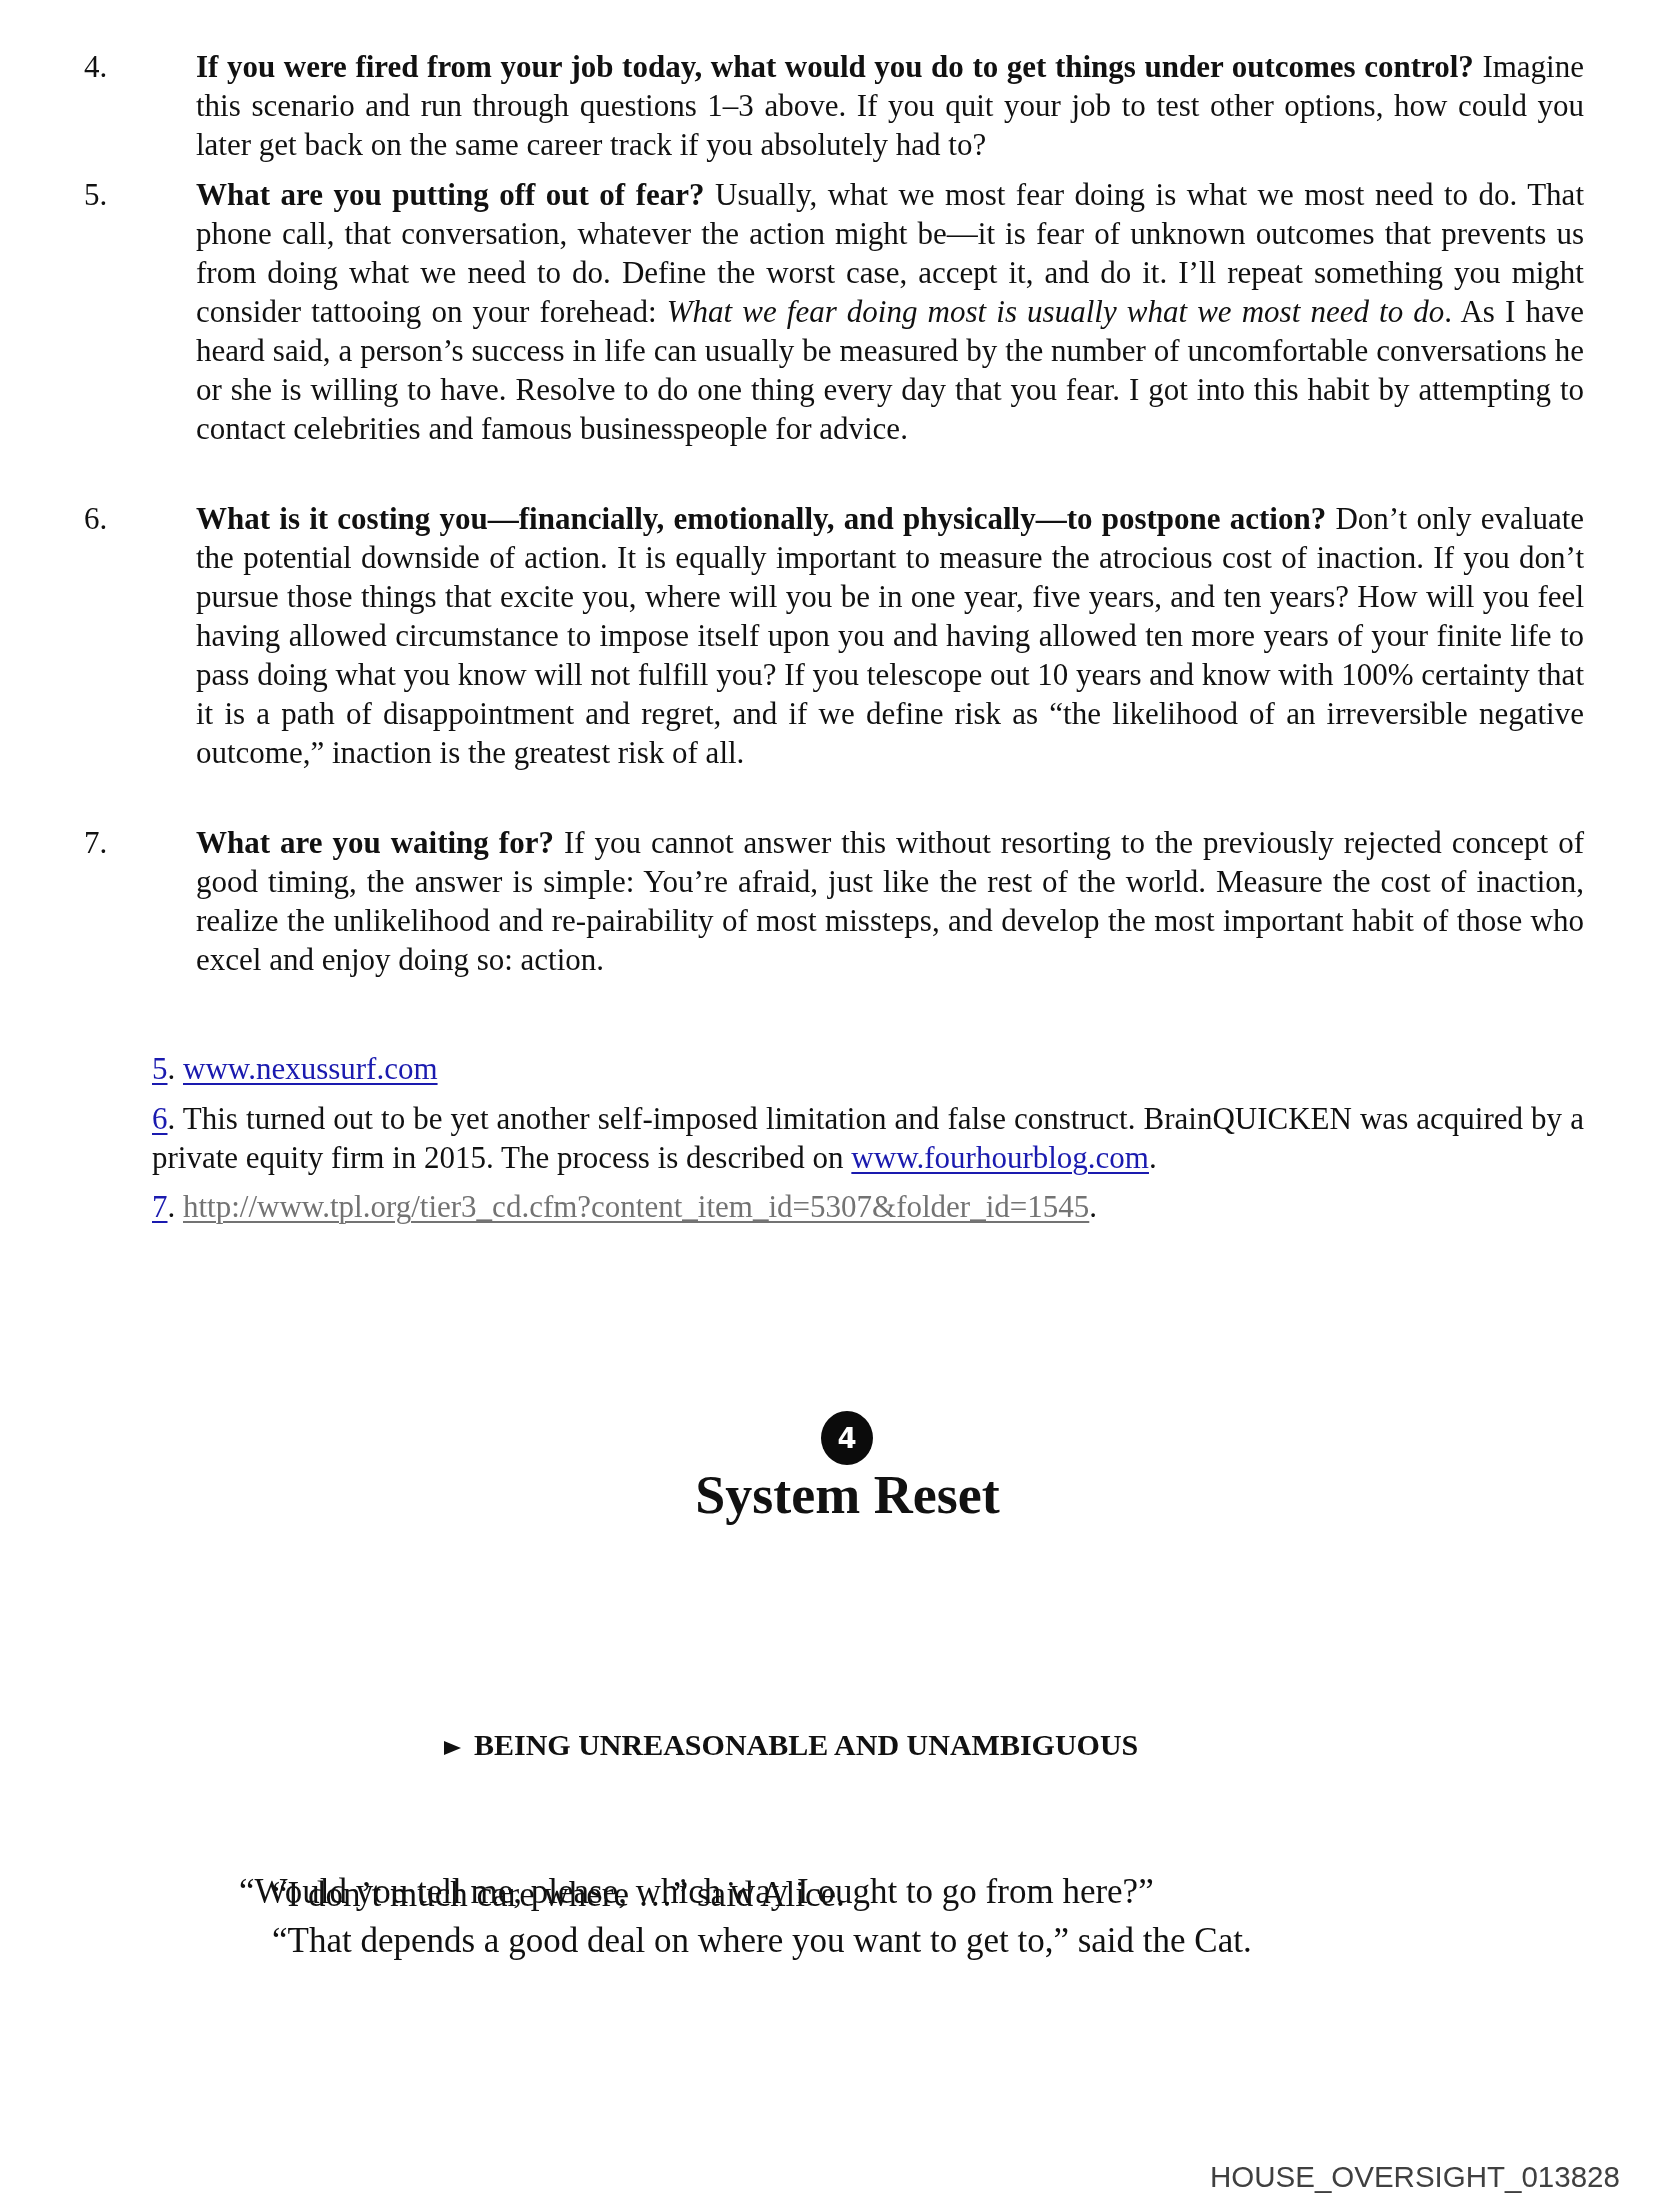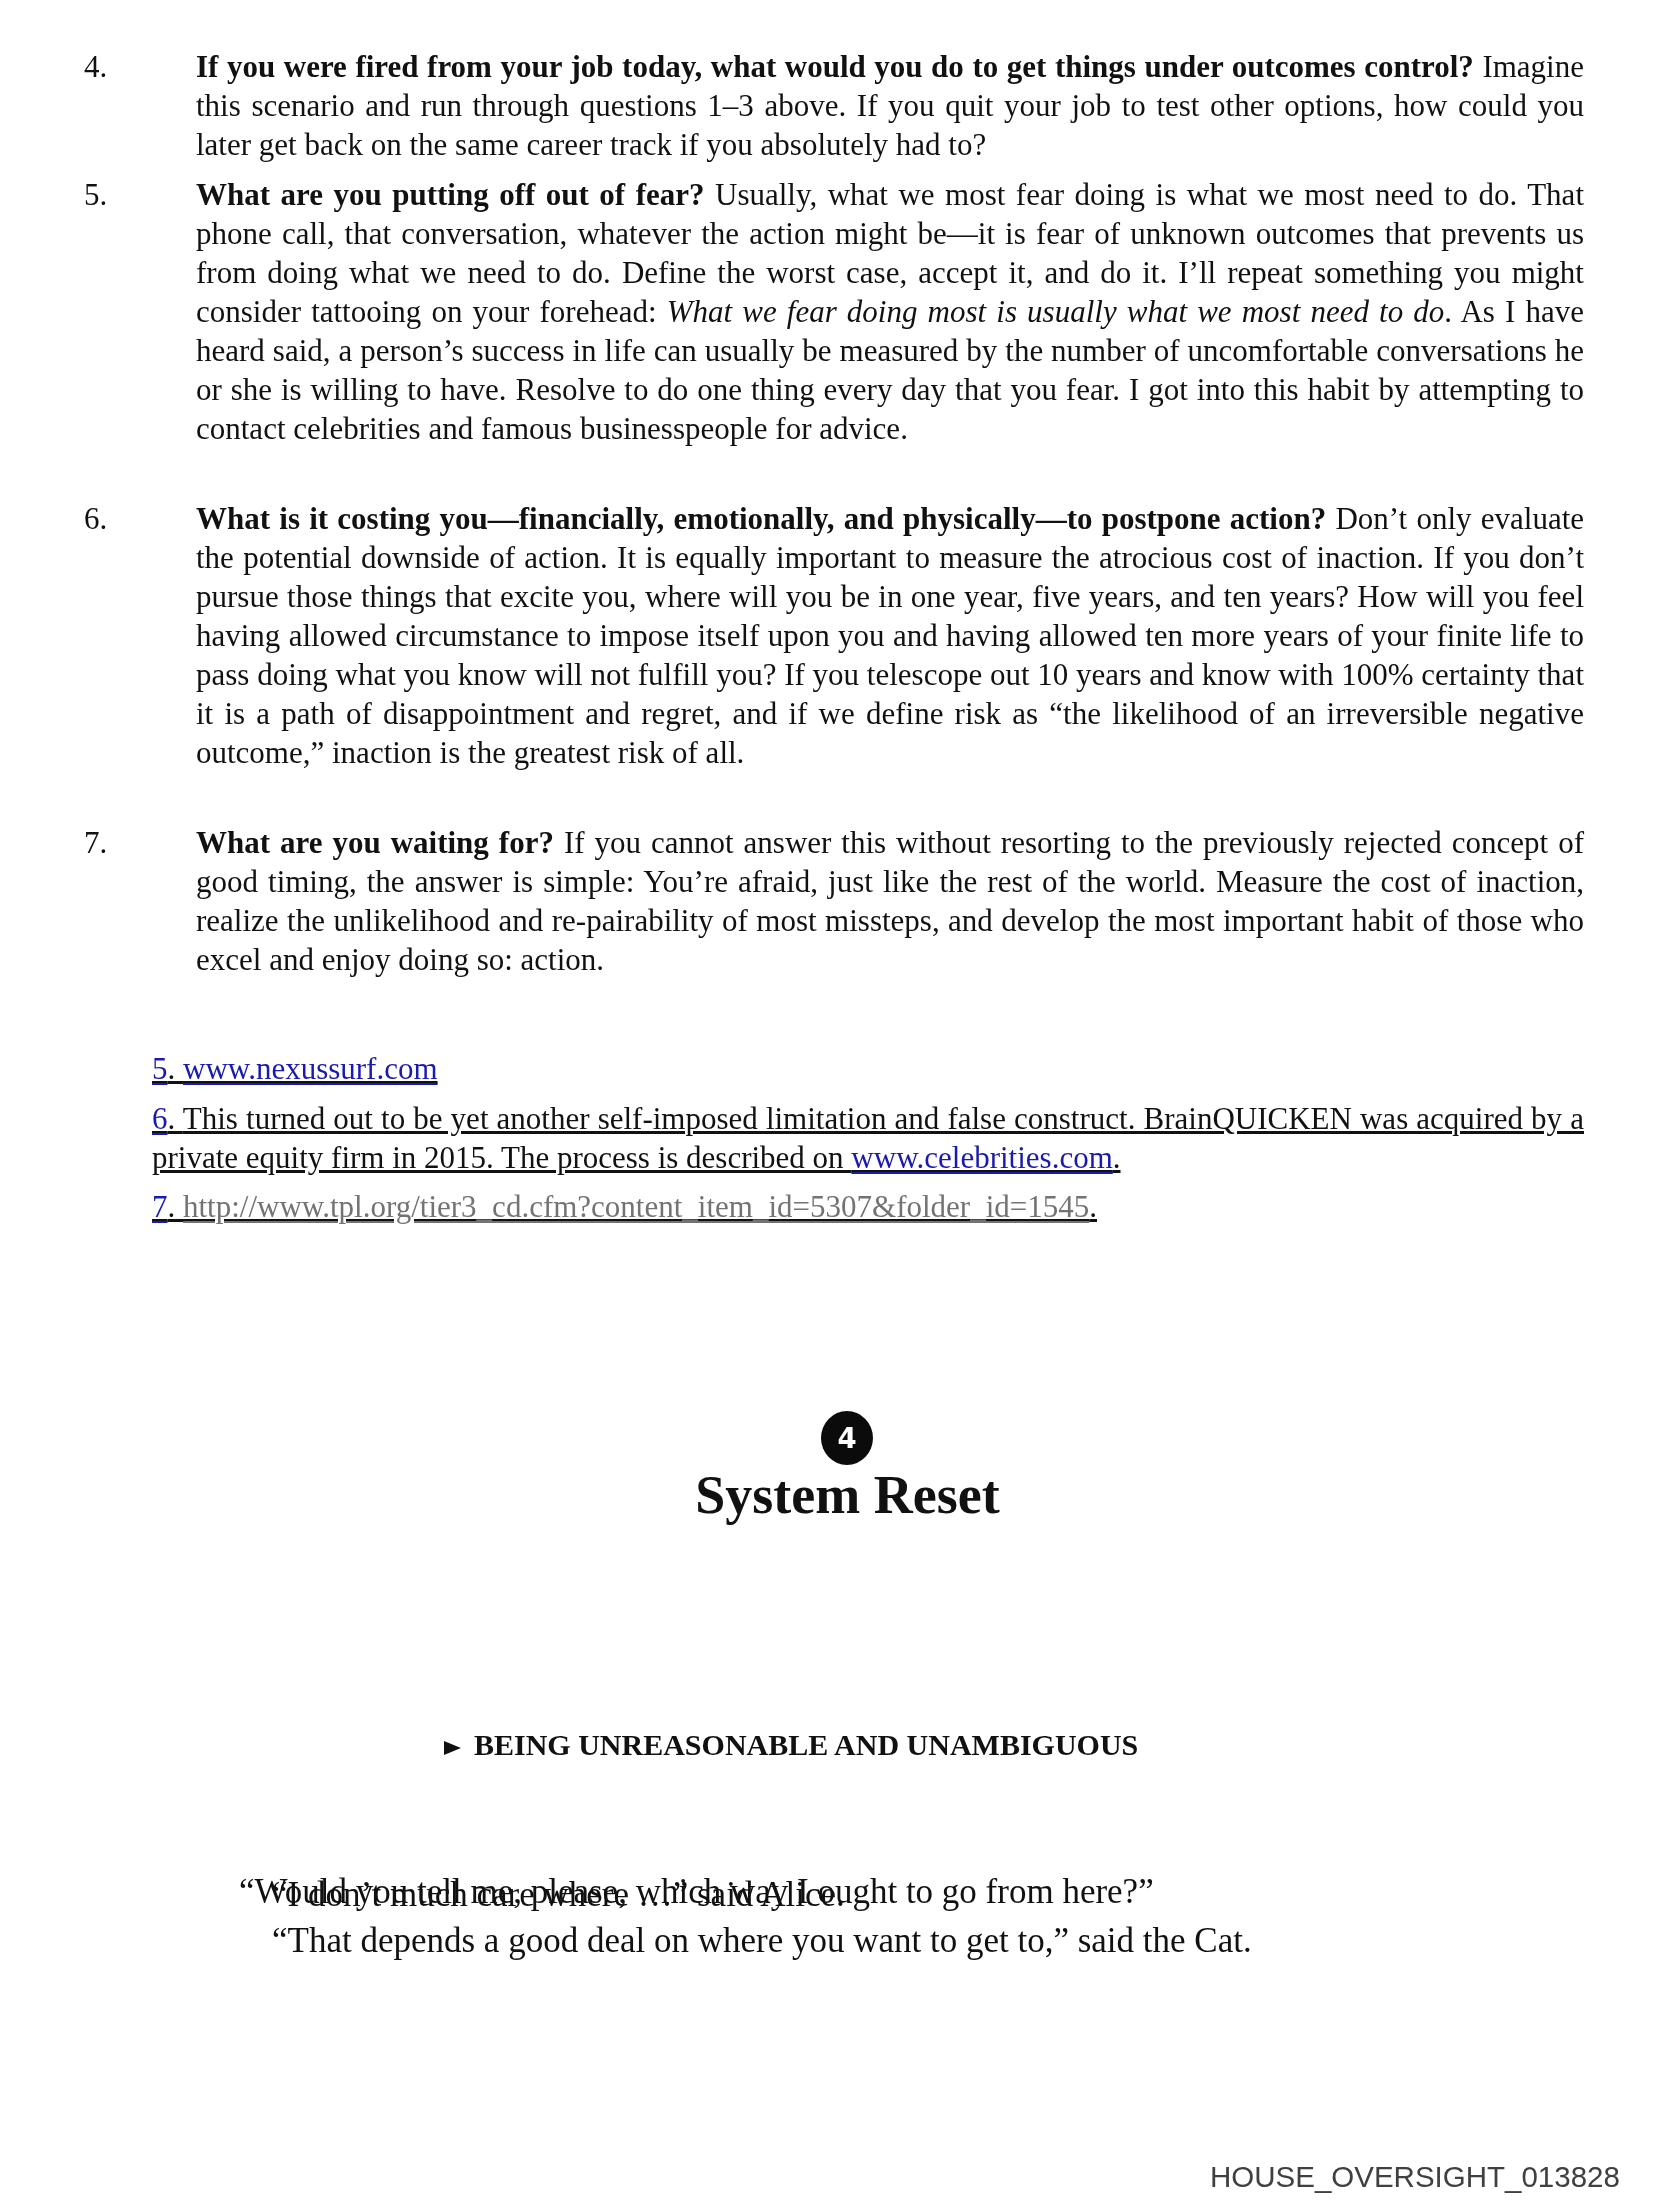--- a/index.html
+++ b/index.html
@@ -4,21 +4,21 @@
 <style>
   html, body { margin: 0; padding: 0; background: #ffffff; }
   body { width: 1669px; height: 2205px; position: relative; overflow: hidden;
          font-family: "Liberation Serif", "DejaVu Serif", serif; color: #111; }
   .item { position: absolute; left: 0; width: 1669px; }
   .num { position: absolute; left: 84px; font-size: 31px; line-height: 39px; }
   .body { position: absolute; left: 196px; width: 1388px; font-size: 31px; line-height: 39px;
           text-align: justify; }
   .body b { font-weight: bold; }
   .body i { font-style: italic; margin-top: 24px; }
-  .fn { position: absolute; left: 152px; width: 1432px; font-size: 31px; line-height: 39px; text-align: justify; text-decoration: underline; }
+  .fn { position: absolute; left: 152px; width: 1432px; font-size: 31px; line-height: 39px; text-align: justify; }
   a.lnk { color: #1a1aaf; text-decoration: underline; text-decoration-thickness: 2px; text-underline-offset: 3.9px; }
   .badge { position: absolute; left: 821px; top: 1411px; width: 52px; height: 54px; border-radius: 50%;
            background: #0b0b0b; color: #fff; font-family: "DejaVu Sans", sans-serif; font-weight: bold;
            font-size: 27.5px; line-height: 54px; text-align: center; }
   .chap-title { position: absolute; left: 0; width: 1695px; top: 1464px; text-align: center;
                 font-size: 54px; font-weight: bold; }
   .sec-head { position: absolute; left: 444px; top: 1728px; font-size: 30px; font-weight: bold; display: flex; align-items: center; }
   .arrow { display: inline-block; width: 0; height: 0; border-top: 7.2px solid transparent; border-bottom: 7.2px solid transparent;
            border-left: 17px solid #111; margin-right: 13px; margin-top: 6.5px; }
   .quote { position: absolute; font-size: 35px; line-height: 39px; }
@@ -43,21 +43,21 @@
   <div class="body"><b>What is it costing you—financially, emotionally, and physically—to postpone action?</b><span> Don’t only evaluate the potential downside of action. It is equally important to measure the atrocious cost of inaction. If you don’t pursue those things that excite you, where will you be in one year, five years, and ten years? How will you feel having allowed circumstance to impose itself upon you and having allowed ten more years of your finite life to pass doing what you know will not fulfill you? If you telescope out 10 years and know with 100% certainty that it is a path of disappointment and regret, and if we define risk as “the likelihood of an irreversible negative outcome,” inaction is the greatest risk of all.</span></div>
 </div>
 
 <div class="item" style="top:823px;">
   <div class="num">7.</div>
   <div class="body"><b>What are you waiting for?</b><span> If you cannot answer this without resorting to the previously rejected concept of good timing, the answer is simple: You’re afraid, just like the rest of the world. Measure the cost of inaction, realize the unlikelihood and re-pairability of most missteps, and develop the most important habit of those who excel and enjoy doing so: action.</span></div>
 </div>
 
 <div class="fn" style="top:1049px;"><a class="lnk" href="#" style="color: rgb(26, 26, 175);">5</a><span>. </span><a class="lnk" href="#" style="color: rgb(26, 26, 175);">www.nexussurf.com</a></div>
 
-<div class="fn" style="top:1099px;"><a class="lnk" href="#" style="color: rgb(26, 26, 175);">6</a><span>. </span><span>This turned out to be yet another self-imposed limitation and false construct. BrainQUICKEN was acquired by a private equity firm in 2015. The process is described on </span><a class="lnk" href="#" style="color: rgb(26, 26, 175);">www.celebrities.com</a><span>.</span></div>
+<div class="fn" style="top:1099px;"><a class="lnk" href="#" style="color: rgb(26, 26, 175);">6</a><span>. </span><span>This turned out to be yet another self-imposed limitation and false construct. BrainQUICKEN was acquired by a private equity firm in 2015. The process is described on </span><a class="lnk" href="#" style="color: rgb(26, 26, 175);">www.fourhourblog.com</a><span>.</span></div>
 
 <div class="fn" style="top:1187px;"><a class="lnk" href="#" style="color: rgb(26, 26, 175);">7</a><span>. </span><a class="lnk" href="#" style="color: #737373;">http://www.tpl.org/tier3_cd.cfm?content_item_id=5307&amp;folder_id=1545</a><span>.</span></div>
 
 <div class="badge">4</div>
 <div class="chap-title">System Reset</div>
 
 <div class="sec-head">
   <span class="arrow"></span>
   <span>BEING UNREASONABLE AND UNAMBIGUOUS</span>
 </div>

